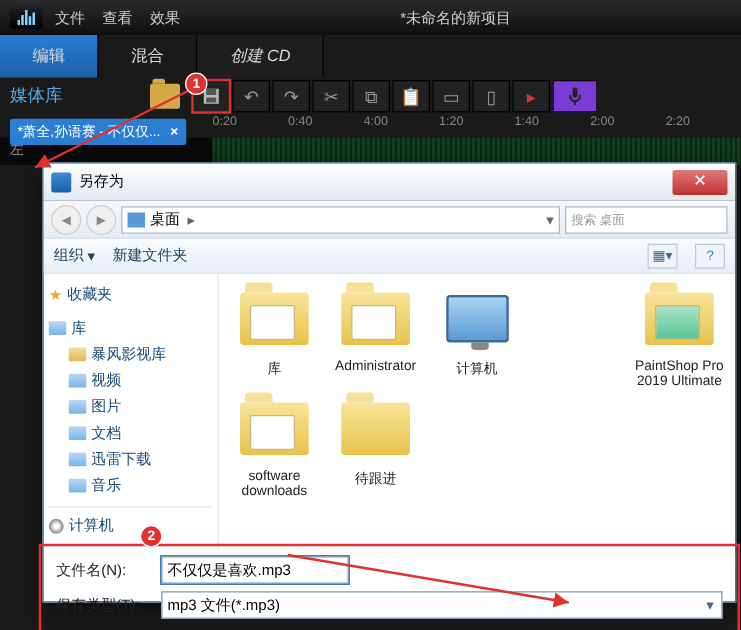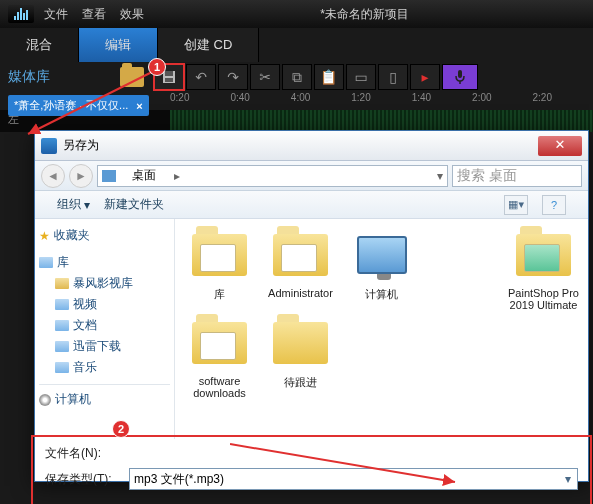--- a/index.html
+++ b/index.html
@@ -10,21 +10,21 @@
   .app-logo { width: 26px; height: 18px; background: linear-gradient(#222,#000); border-radius:2px; display:flex; align-items:flex-end; justify-content:center; gap:1px; margin-right:10px; padding-bottom:3px;}
   .app-logo span { width:2px; background:#7fd4ff; display:inline-block;}
   .menu { display:flex; gap:14px; }
   .menu div { cursor:default; }
   .title-center { flex:1; text-align:center; color:#d0d0d0; }
 
   
   .tab-bar { height: 34px; background:#1a1a1a; display:flex; align-items:stretch; }
   .tab { padding:0 26px; display:flex; align-items:center; color:#ddd; font-size:13px; border-right:1px solid #000;}
   .tab.active { background: linear-gradient(#2a7fd4,#1c5fa8); }
-  .tab.cd { background:#1e1e1e; }
+  .tab.cd { background:#1e1e1e;font-style:italic; }
 
   
   .lib-row { height: 30px; display:flex; align-items:center; }
   .lib-label { width:150px; color:#5aa8e0; font-size:14px; padding-left:8px; display:flex; align-items:center;}
   .lib-icon { width:24px; height:20px; background:#d4a947; border-radius:2px; margin-left:auto; margin-right:6px; position:relative;}
   .lib-icon::before { content:""; position:absolute; top:-4px; left:2px; width:10px; height:4px; background:#d4a947; border-radius:2px 2px 0 0;}
   .toolbar { flex:1; display:flex; align-items:center; gap:2px; padding-left:4px;}
   .tbtn { width:30px; height:26px; background:#222; border:1px solid #000; display:flex; align-items:center; justify-content:center; color:#999; font-size:14px;}
   .tbtn.save { outline:2px solid #e03030; outline-offset:-1px;}
   .tbtn.mic { background:#7a3dd4; width:36px;}
@@ -39,25 +39,25 @@
   .waveform { position:absolute; left:170px; right:0; top:18px; height:22px; background:repeating-linear-gradient(90deg,#144020 0 2px,#0a2812 2px 4px);}
 
   
   .dialog { position:absolute; left:34px; top:130px; width:555px; height:352px; background:#fff; border:1px solid #3a6fa8; box-shadow:0 4px 20px rgba(0,0,0,0.6);}
   .dlg-title { height:30px; background:linear-gradient(#fdfdfd,#e4e9ef); border-bottom:1px solid #b8c4d4; display:flex; align-items:center; padding:0 6px; font-size:12px;}
   .dlg-title .ico { width:16px; height:16px; background:linear-gradient(#3a8ed4,#1c5fa8); margin-right:6px; border-radius:2px;}
   .dlg-title .close { margin-left:auto; width:44px; height:20px; background:linear-gradient(#e07a7a,#c03030); color:#fff; text-align:center; border-radius:2px; font-size:13px; line-height:18px;}
 
   .dlg-nav { height:30px; background:linear-gradient(#f5f8fb,#e4ecf4); border-bottom:1px solid #c8d4e0; display:flex; align-items:center; padding:0 6px; gap:4px;}
   .nav-arrow { width:24px; height:24px; border-radius:12px; background:#f0f0f0; border:1px solid #ccc; display:flex; align-items:center; justify-content:center; color:#888; font-size:12px;}
-  .breadcrumb { flex:1; height:22px; border:1px solid #a8b8c8; background:#fff; display:flex; align-items:center; padding:0 4px; font-size:12px; gap:16px;}
+  .breadcrumb { flex:1; height:22px; border:1px solid #a8b8c8; background:#fff; display:flex; align-items:center; padding:0 4px; font-size:12px; gap:4px;}
   .bc-ico { width:14px; height:12px; background:#5a9ad4;}
   .bc-drop { color:#666; margin-left:2px;}
-  .search { width:130px; height:22px; border:1px solid #a8b8c8; background:#fff; font-size:14px; color:#999; padding:0 4px; display:flex; align-items:center;}
-  .dlg-toolbar { height:28px; background:linear-gradient(#f8fafc,#e8eff6); border-bottom:1px solid #d4dde8; display:flex; align-items:center; padding:0 22px; font-size:12px; gap:14px;}
+  .search { width:130px; height:22px; border:1px solid #a8b8c8; background:#fff; font-size:10px; color:#999; padding:0 4px; display:flex; align-items:center;}
+  .dlg-toolbar { height:28px; background:linear-gradient(#f8fafc,#e8eff6); border-bottom:1px solid #d4dde8; display:flex; align-items:center; padding:0 8px; font-size:12px; gap:14px;}
   .dlg-toolbar .item { color:#20435f; display:flex; align-items:center; gap:3px;}
   .dlg-toolbar .spacer { flex:1;}
   .view-btn { width:24px; height:20px; border:1px solid #c0cad4; background:#f0f4f8; display:flex; align-items:center; justify-content:center; font-size:11px; color:#4a6a88;}
 
   .dlg-body { display:flex; height:220px;}
   .sidebar { width:140px; border-right:1px solid #e0e6ec; padding:6px 4px; font-size:12px; overflow:hidden;}
   .side-group { margin-bottom:6px;}
   .side-head { color:#1a4a78; display:flex; align-items:center; gap:4px; padding:2px 0;}
   .side-item { display:flex; align-items:center; gap:4px; padding:2px 0 2px 16px; color:#1a4a78;}
   .star { color:#e8b020; font-size:12px;}
@@ -103,22 +103,22 @@
   </div>
   <div class="menu">
     <div>文件</div>
     <div>查看</div>
     <div>效果</div>
   </div>
   <div class="title-center">*未命名的新项目</div>
 </div>
 
 <div class="tab-bar">
+  <div class="tab active">编辑</div>
   <div class="tab">混合</div>
-  <div class="tab active">编辑</div>
   <div class="tab cd">创建 CD</div>
 </div>
 
 <div class="lib-row">
   <div class="lib-label">
     <span>媒体库</span>
     <span class="lib-icon"></span>
   </div>
   <div class="toolbar">
     <div class="tbtn save">
@@ -218,20 +218,24 @@
         <div class="side-item">
             <span class="fld-ico y"></span>
             <span>暴风影视库</span>
           </div>
         <div class="side-item">
             <span class="fld-ico"></span>
             <span>视频</span>
           </div>
         <div class="side-item">
             <span class="fld-ico"></span>
+            <span>图片</span>
+          </div>
+        <div class="side-item">
+            <span class="fld-ico"></span>
             <span>文档</span>
           </div>
         <div class="side-item">
             <span class="fld-ico"></span>
             <span>迅雷下载</span>
           </div>
         <div class="side-item">
             <span class="fld-ico"></span>
             <span>音乐</span>
           </div>
@@ -288,20 +292,23 @@
             <div class="folder-lg"></div>
           </div>
           <div>待跟进</div>
         </div>
     </div>
   </div>
 
   <div class="dlg-bottom red-box">
     <div class="field-row">
       <label>文件名(N):</label>
+      <div class="input fname-input" style="outline:1px solid #3a7ac4">
+          <span>不仅仅是喜欢.mp3</span>
+        </div>
     </div>
     <div class="field-row filetype-row">
       <label>保存类型(T):</label>
       <div class="input combo">
           <span>mp3 文件(*.mp3)</span>
         </div>
     </div>
   </div>
 
 </div>

